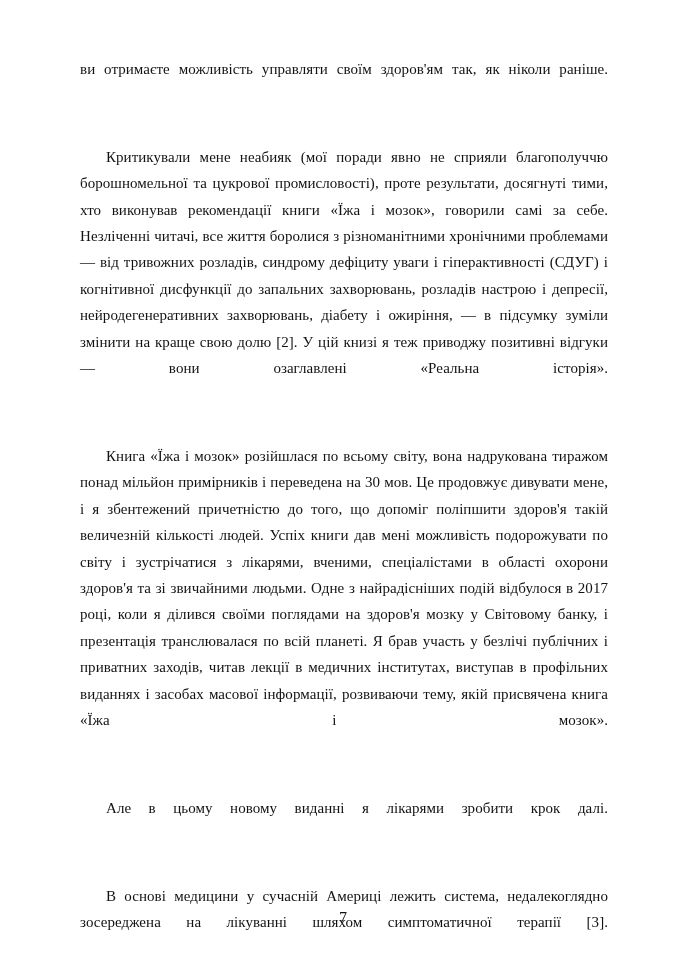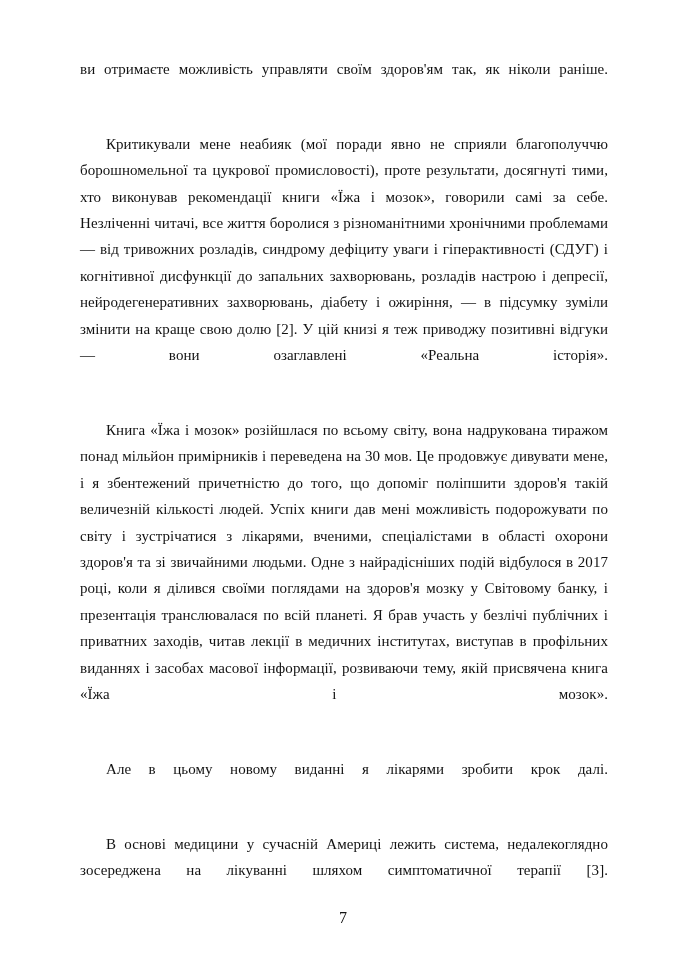--- a/index.html
+++ b/index.html
@@ -43,21 +43,21 @@
     word-spacing: 0.2px;
     letter-spacing: 0.05px;
     color: #121212;
   }
 
   .para.first {
     text-indent: 0;
   }
 
   .para + .para {
-    margin-top: 22px;
+    margin-top: 35px;
     font-family: Liberation Serif, serif;
   }
 
   
   .para::after {
     content: "";
     display: inline-block;
     width: 100%;
   }
 

